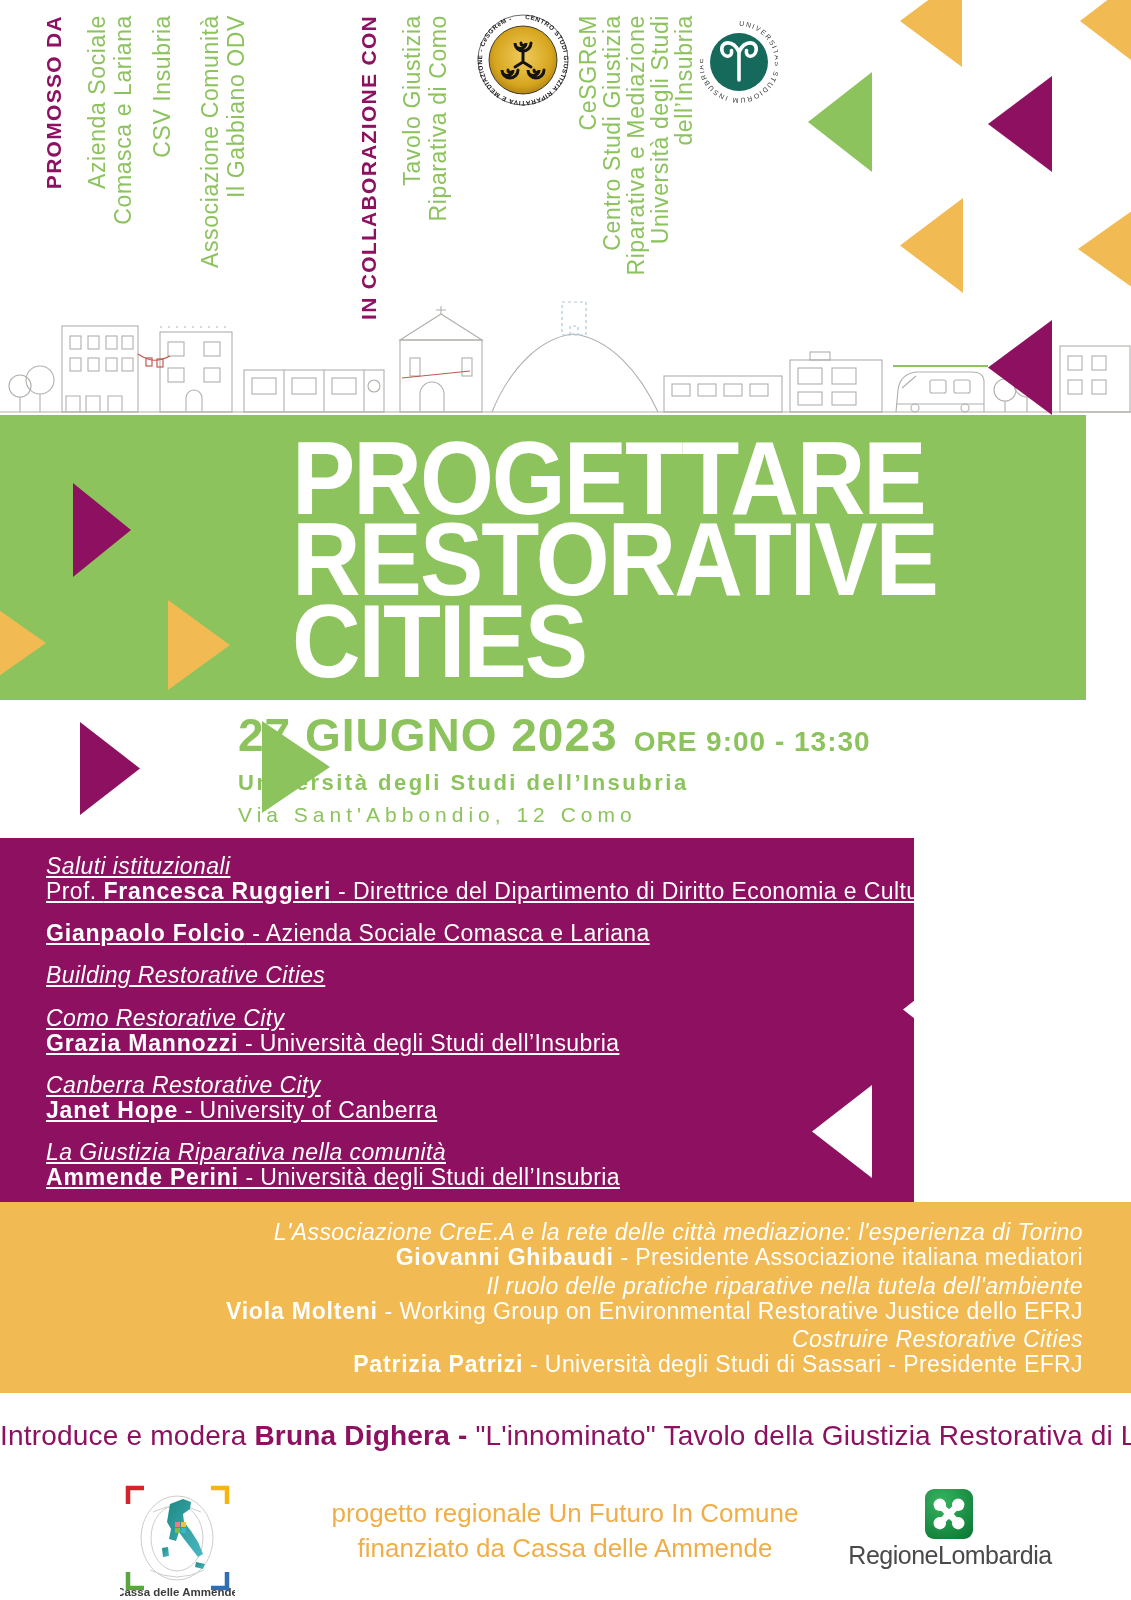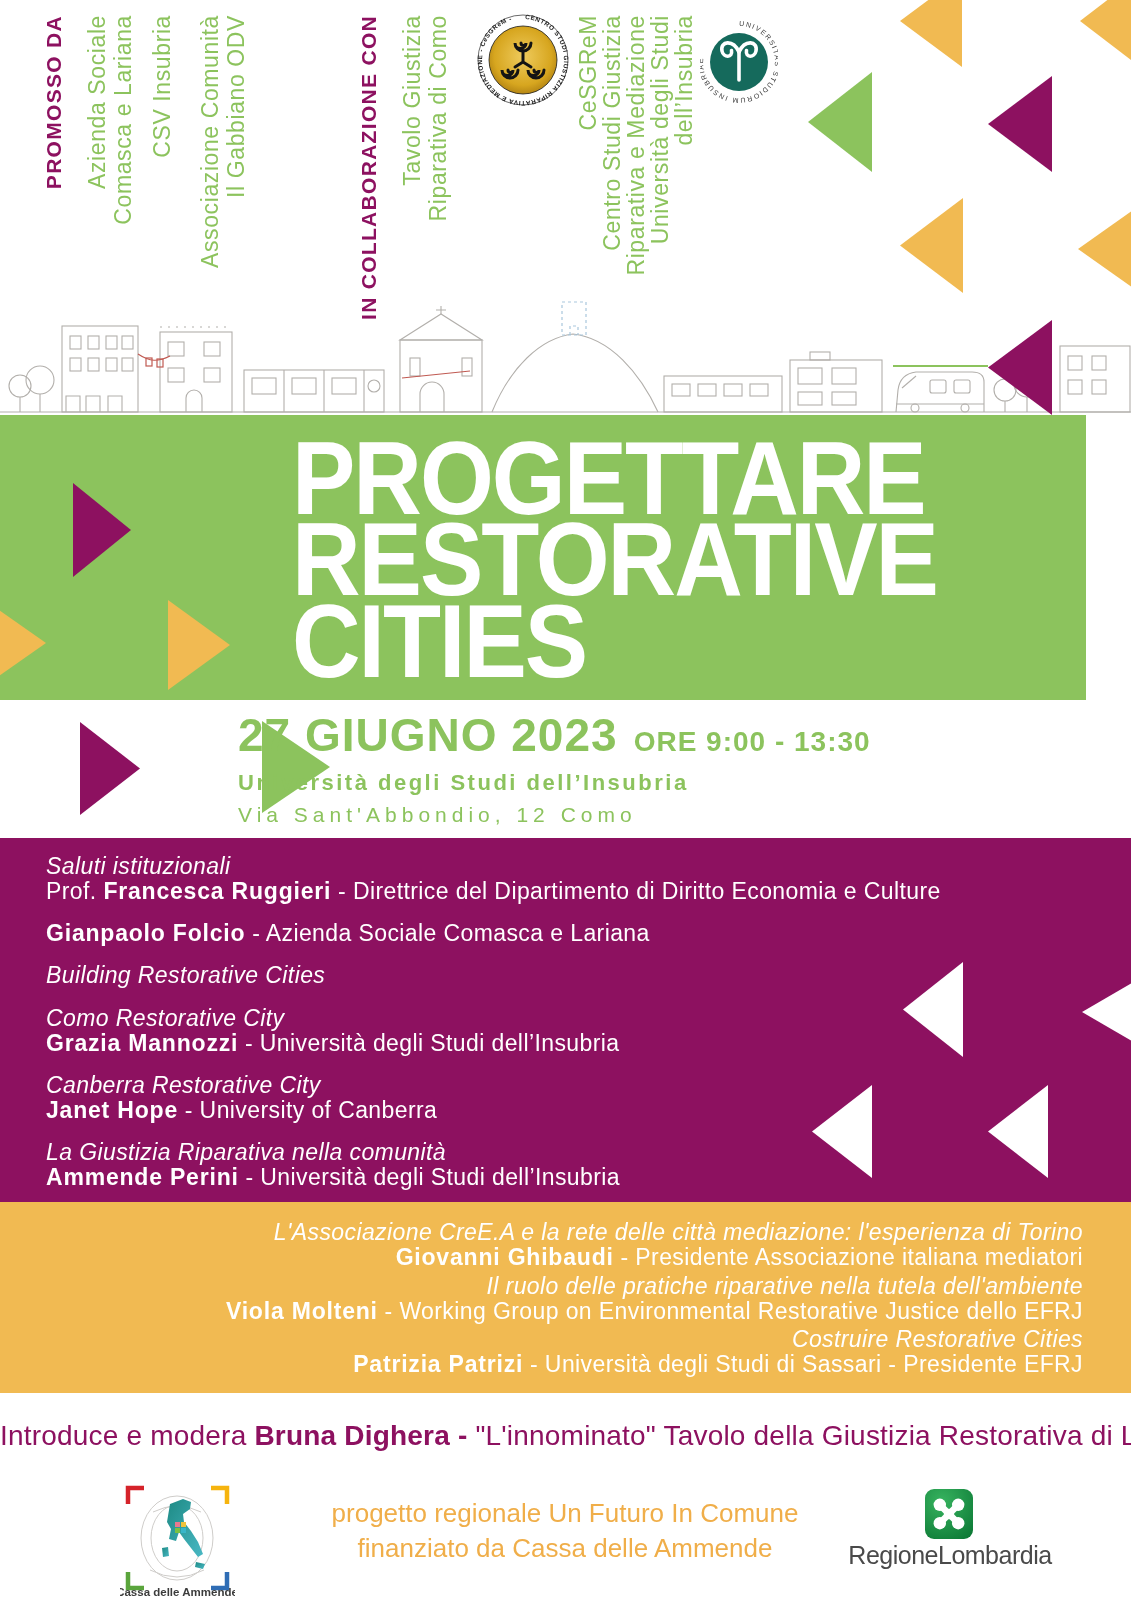--- a/index.html
+++ b/index.html
@@ -33,23 +33,23 @@
   }
   
   .date-block{position:absolute;left:238px;top:688px;width:760px;text-align:left;color:var(--green);margin-top:20px;}
   .date-big{font-size:46px;font-weight:bold;letter-spacing:1px;vertical-align:baseline;}
   .date-small{font-size:28px;font-weight:bold;letter-spacing:1px;margin-left:16px;vertical-align:baseline;}
   .venue{margin-top:10px;font-size:21px;letter-spacing:3.5px;line-height:22px;white-space:nowrap;}
   .venue-bold{font-weight:bold;font-size:22px;letter-spacing:2.5px;}
   .venue-wide{letter-spacing:5px;}
   
   .purple-block{
-    position:absolute;left:0;top:838px;width:1131px;height:364px;background:var(--purple);
+    position:absolute;left:0;top:838px;width:914px;height:364px;background:var(--purple);
     box-sizing:border-box;padding:16px 40px 12px 46px;
-    display:flex;flex-direction:column;justify-content:space-between;color:#fff;
+    display:flex;flex-direction:column;justify-content:space-between;color:#fff;text-decoration:underline;
   }
   .yellow-block{
     position:absolute;left:0;top:1202px;width:1131px;height:191px;background:var(--yellow);
     box-sizing:border-box;padding:14px 48px 12px 40px;
     display:flex;flex-direction:column;justify-content:space-evenly;color:#fff;text-align:right;
   }
   .ag-item{white-space:nowrap;}
   .ag-title{font-style:italic;font-size:23px;line-height:25px;letter-spacing:.4px;}
   .ag-line{font-size:23px;line-height:25px;letter-spacing:.4px;}
   .ag-line b{letter-spacing:.8px;}

